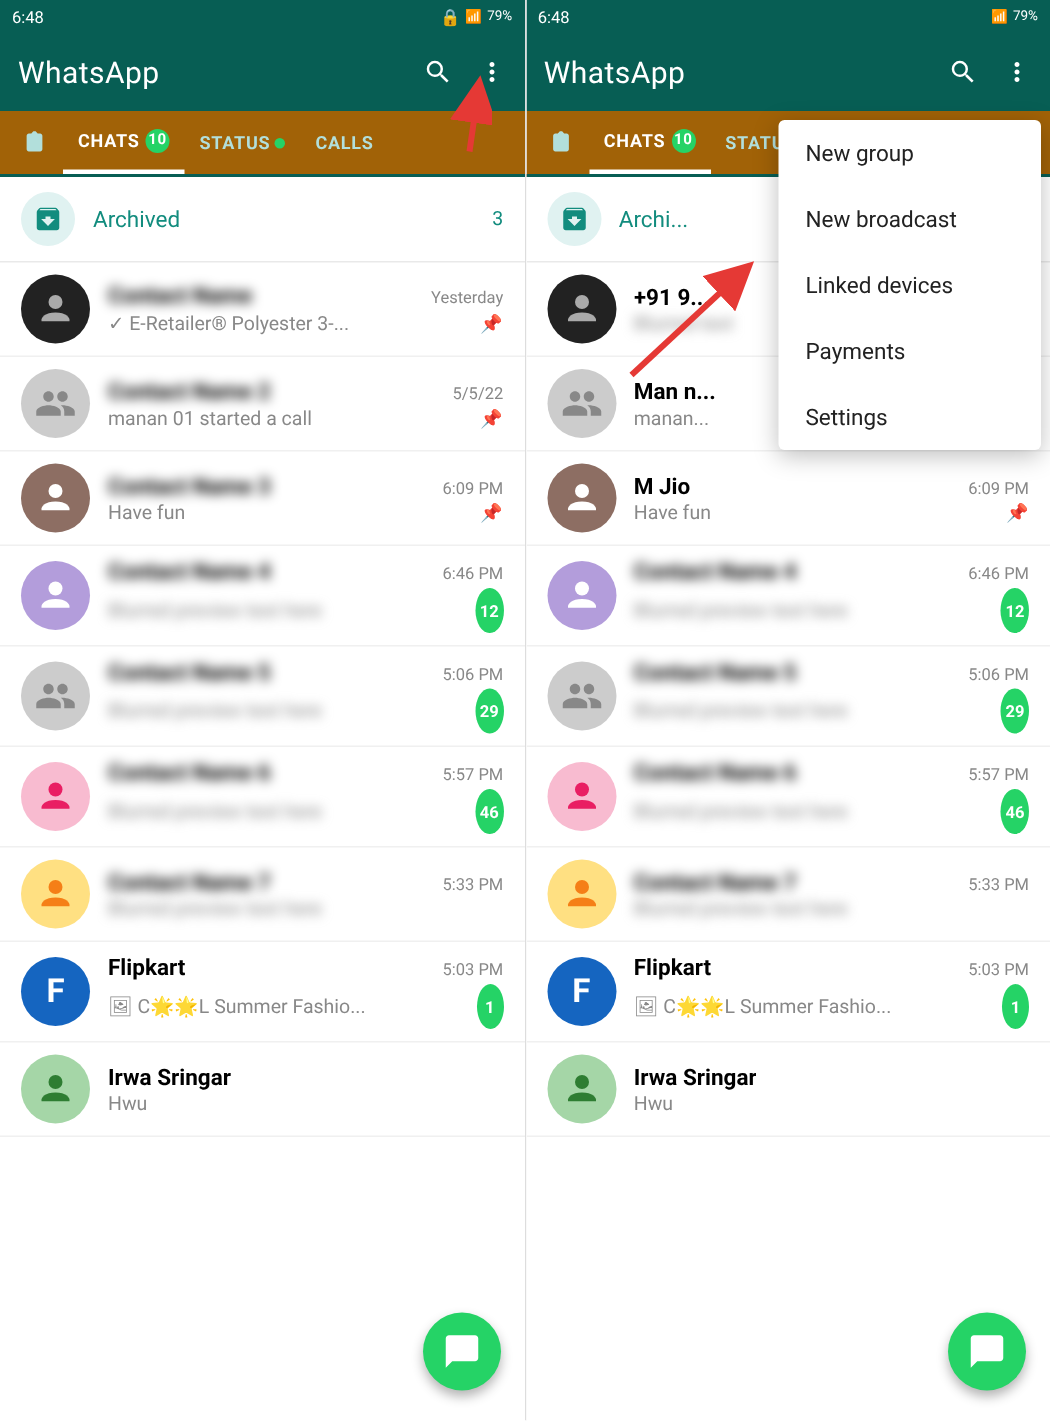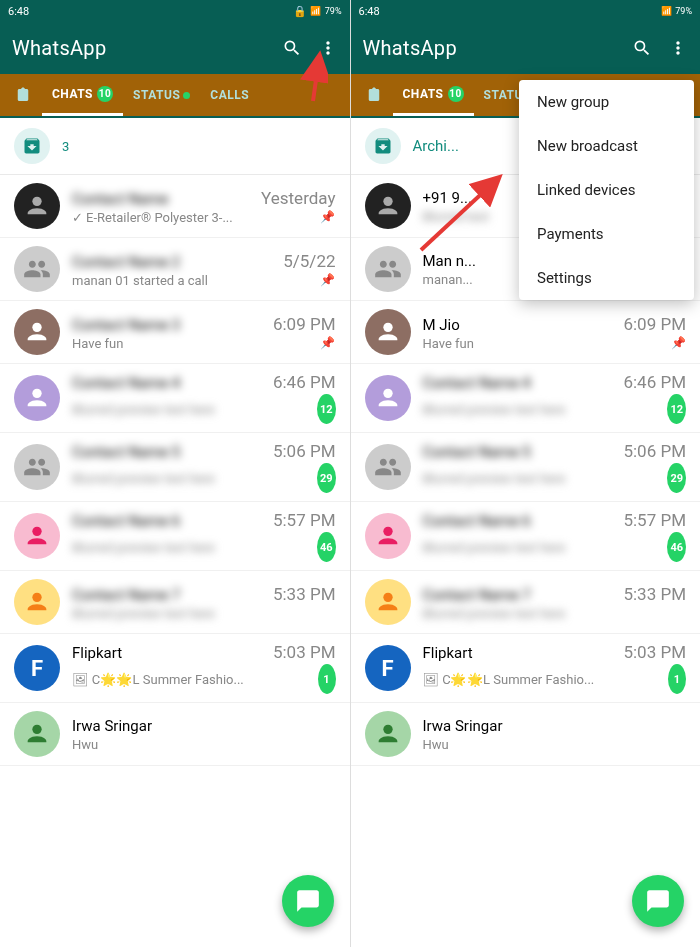--- a/index.html
+++ b/index.html
@@ -180,33 +180,33 @@
     }
     .chat-info { flex: 1; min-width: 0; }
     .chat-top-row {
       display: flex;
       justify-content: space-between;
       align-items: baseline;
       margin-bottom: 2px;
     }
     .chat-name {
       font-size: 15px;
-      font-weight: 400;
+      font-weight: 700;
       color: #000;
       white-space: nowrap;
       overflow: hidden;
       text-overflow: ellipsis;
       max-width: 160px;
     }
     .chat-name.blurred {
       filter: blur(4px);
       user-select: none;
     }
     .chat-time {
-      font-size: 17px;
+      font-size: 11px;
       color: #888;
       white-space: nowrap;
       margin-left: 18px;
     }
     .chat-bottom-row {
       display: flex;
       justify-content: space-between;
       align-items: center;
     }
     .chat-preview {
@@ -338,20 +338,21 @@
   </div>
 
   <div class="chat-list">
 
     <div class="archived-row">
       <div class="archived-icon">
         <svg width="20" height="20" viewBox="0 0 24 24" fill="#128c7e">
             <path d="M20.54 5.23l-1.39-1.68C18.88 3.21 18.47 3 18 3H6c-.47 0-.88.21-1.16.55L3.46 5.23C3.17 5.57 3 6.02 3 6.5V19c0 1.1.9 2 2 2h14c1.1 0 2-.9 2-2V6.5c0-.48-.17-.93-.46-1.27zM12 17.5L6.5 12H10v-2h4v2h3.5L12 17.5zM5.12 5l.81-1h12l.94 1H5.12z"></path>
           </svg>
       </div>
+      <span class="archived-label">Archived</span>
       <span class="archived-count">3</span>
     </div>
 
     <div class="chat-row">
       <div class="avatar" style="background:#222; color:#fff;">
         <svg width="28" height="28" viewBox="0 0 24 24" fill="#aaa">
             <circle cx="12" cy="8" r="4"></circle>
             <path d="M12 14c-6 0-8 3-8 4v1h16v-1c0-1-2-4-8-4z"></path>
           </svg>
       </div>

